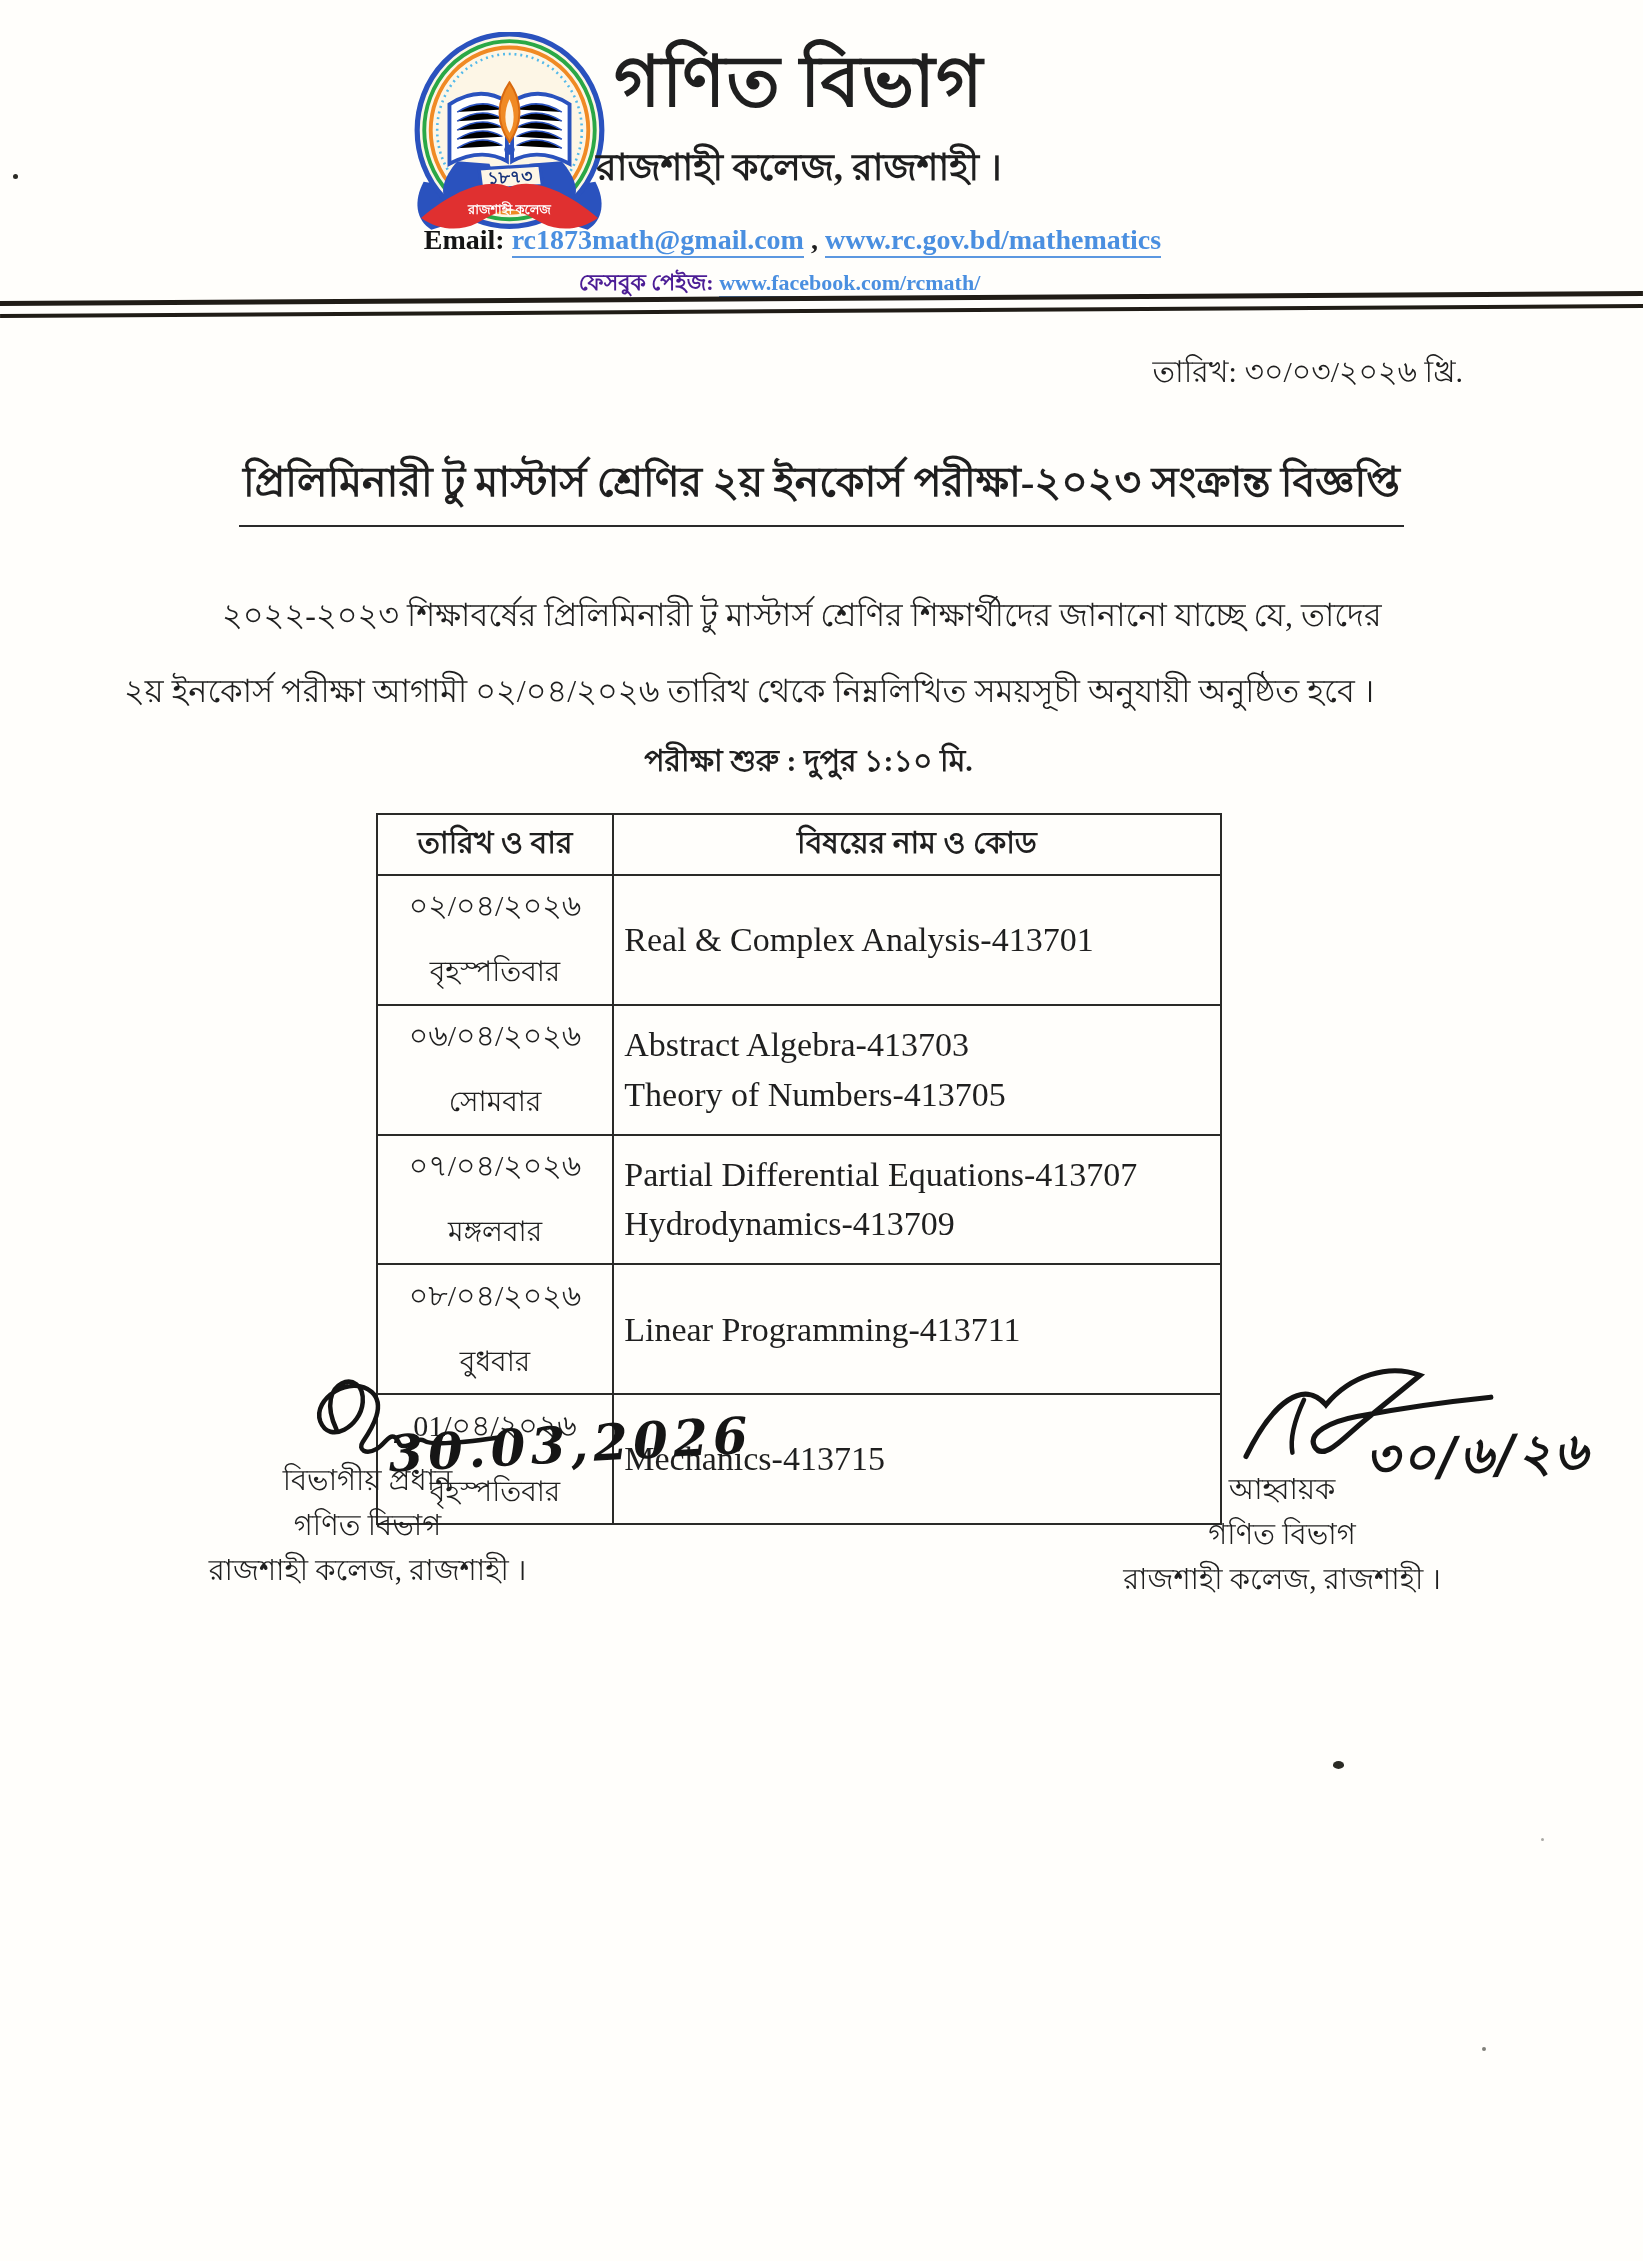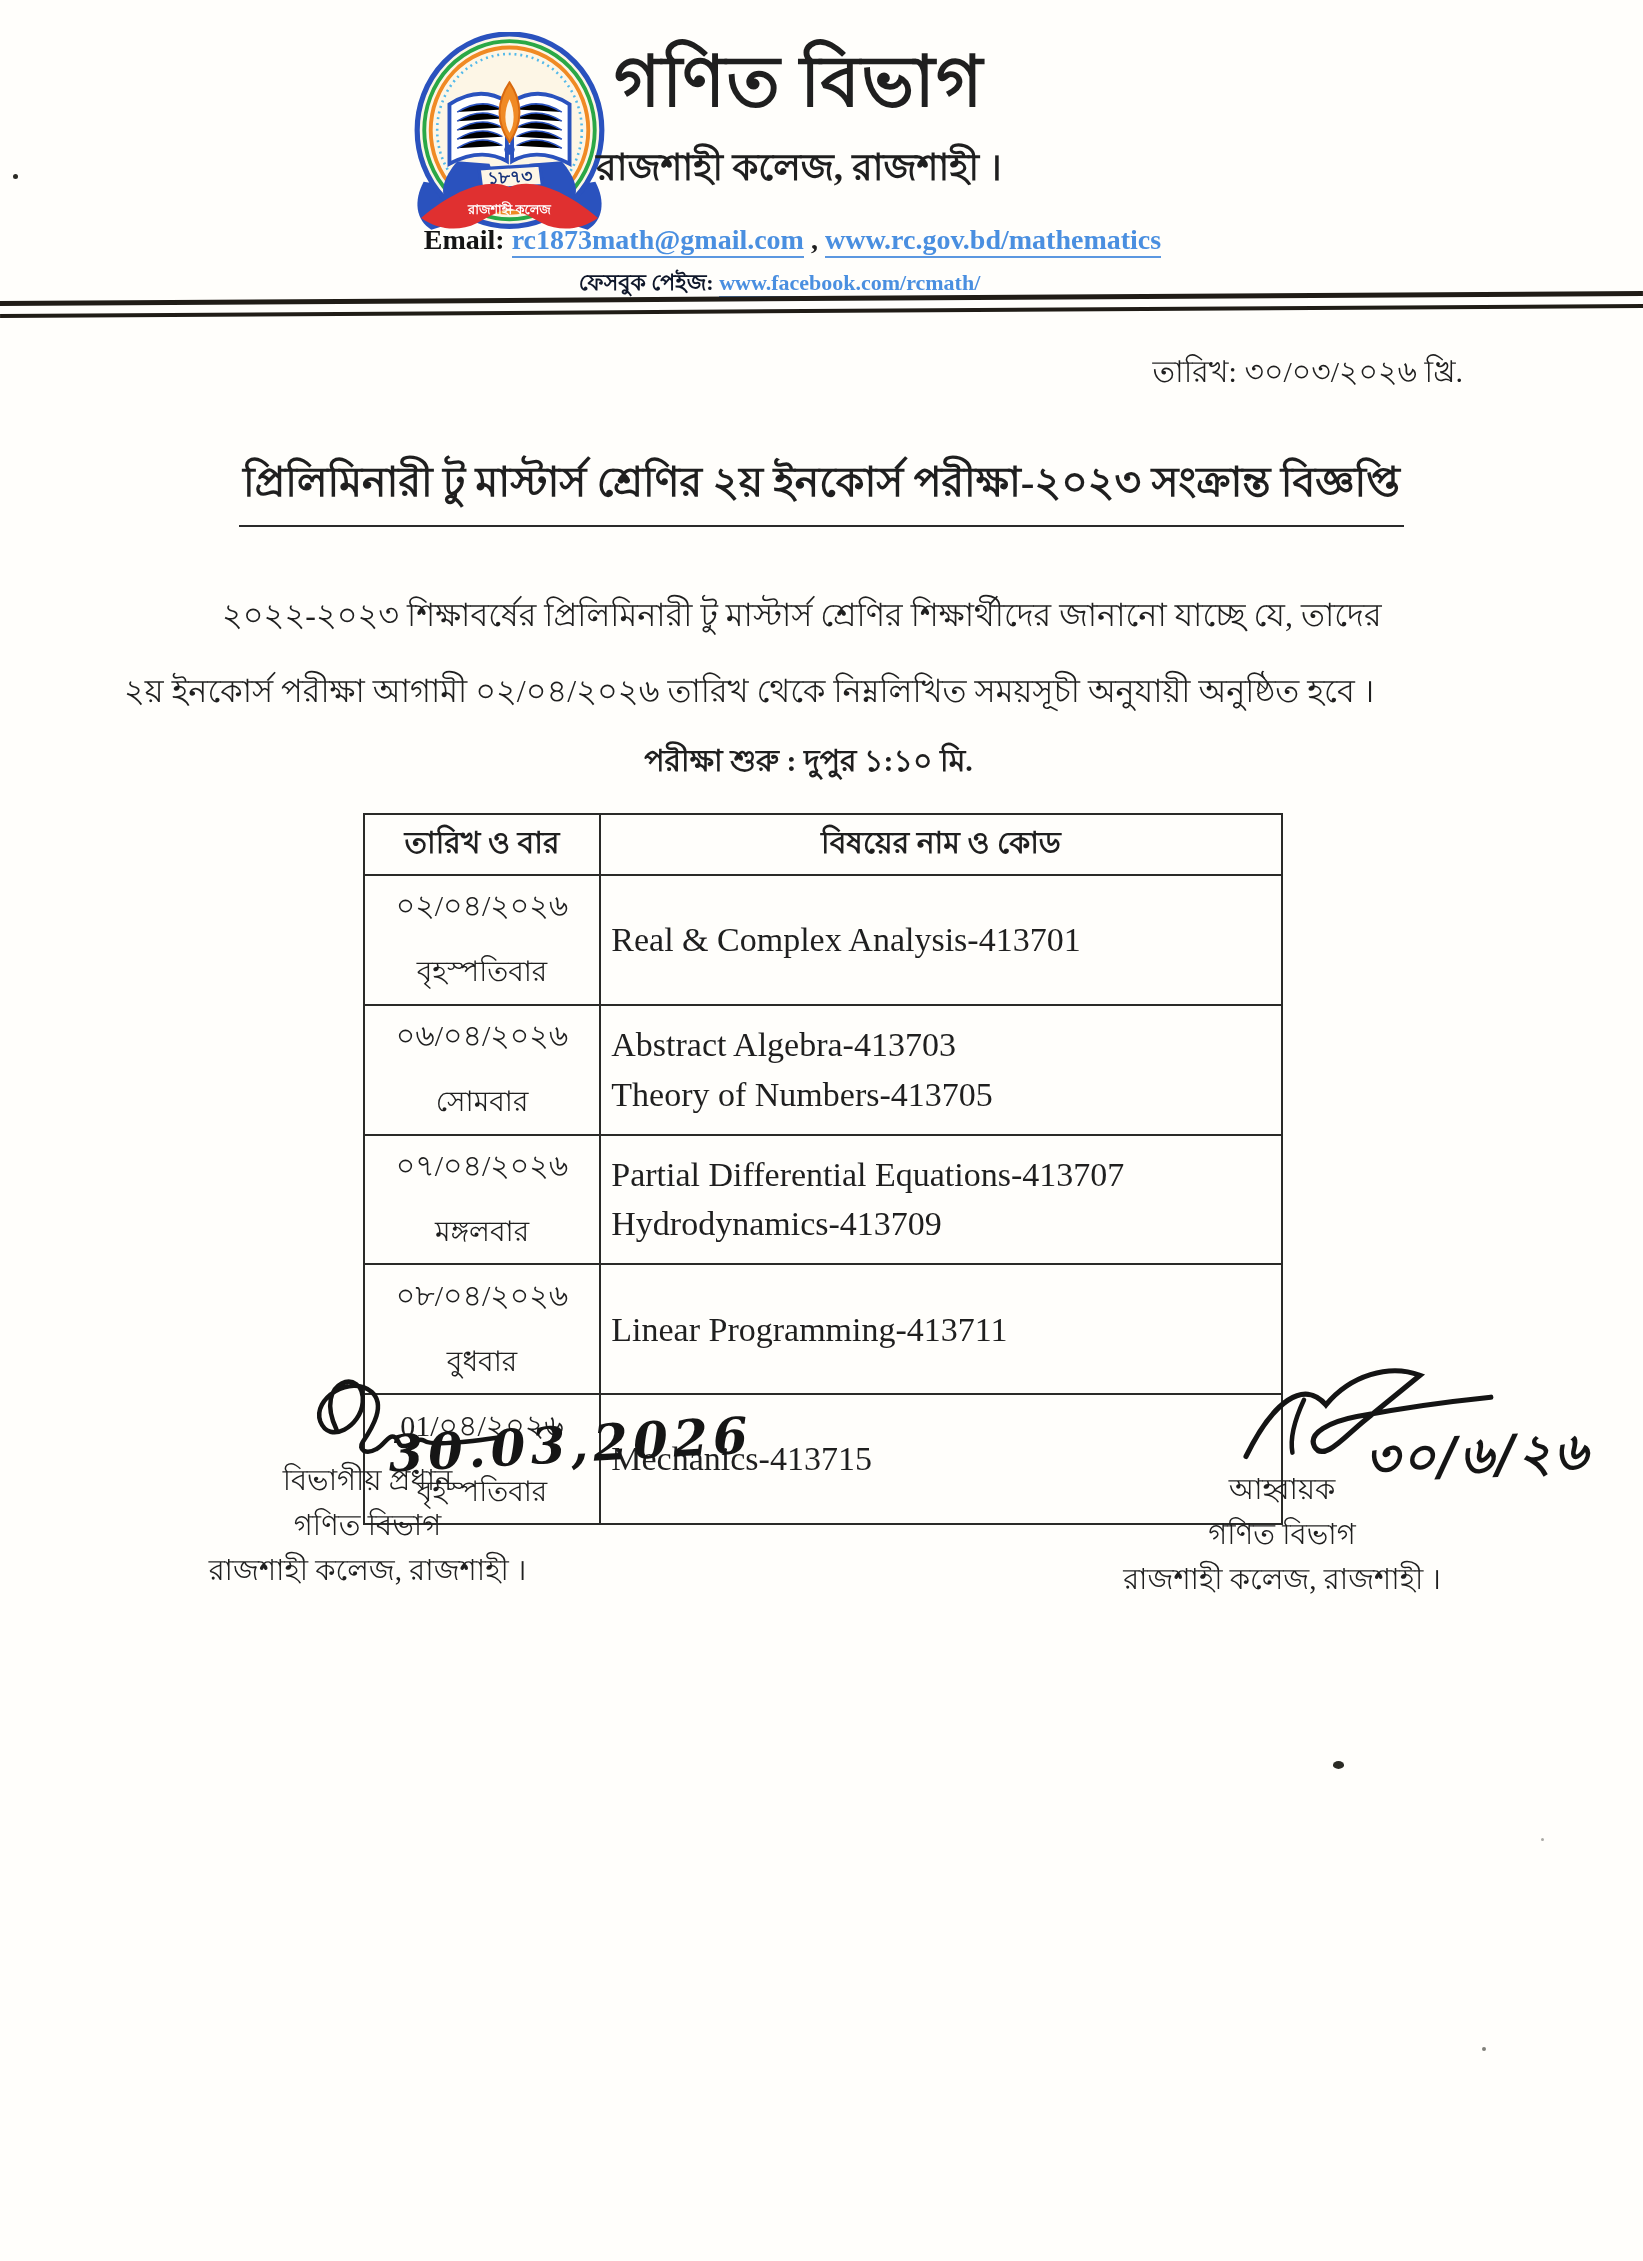--- a/index.html
+++ b/index.html
@@ -12,34 +12,34 @@
   .abs{position:absolute;}
   
   .logo{left:412px;top:32px;width:195px;height:208px;}
   .org-block{left:580px;top:45px;width:438px;text-align:center;}
   .org-name{font-size:71px;font-weight:700;line-height:1.05;letter-spacing:1.3px;}
   .org-sub{font-size:37px;font-weight:700;margin-top:18px;}
   .email-line{left:0;top:224px;width:1585px;text-align:center;font-size:28px;font-weight:700;}
   .email-label{color:#141414;}
   .link{color:#4a8fe0;border-bottom:2.6px solid #5b97e0;padding-bottom:1.3px;text-decoration:none;}
   .fb-line{left:0;top:265px;width:1559px;text-align:center;font-size:22px;font-weight:700;}
-  .fb-label{color:#0f172a;}
+  .fb-label{color:#4c1d95;}
   .rule-wrap{left:0;top:296px;width:1643px;transform:rotate(-0.35deg);}
   .rule{height:4.5px;background:#201c16;width:100%;}
   .rule + .rule{margin-top:8.4px;}
   
   .date-line{right:180px;top:348px;font-size:30px;}
   .title-wrap{left:0;top:450px;width:1643px;text-align:center;}
   .title{display:inline-block;font-size:41px;font-weight:700;border-bottom:2.6px solid #2a2a2a;padding:0 3.9px 6.4px 3.9px;}
   .para-line{font-size:32px;white-space:nowrap;}
   .para1{left:222px;top:590px;}
   .para2{left:124px;top:666px;}
   .exam-start{left:0;top:737px;width:1585px;text-align:center;font-size:30px;font-weight:700;padding-left:16px;}
   
-  table.sched{left:363px;top:813px;position:absolute;border-collapse:collapse;width:920px;table-layout:fixed;}
+  table.sched{left:376px;top:813px;position:absolute;border-collapse:collapse;width:846px;table-layout:fixed;}
   table.sched th,table.sched td{border:2.6px solid #2a2a28;vertical-align:middle;}
   table.sched col.c1{width:236px;}
   table.sched th{font-size:30px;font-weight:700;height:57px;text-align:center;}
   td.datecell{text-align:center;font-size:30px;padding:6.4px 2.6px;}
   td.datecell .day{display:block;font-size:28px;margin-top:17px;}
   td.subjcell{font-size:34px;padding:5.2px 6.4px 5.2px 10.3px;height:93px;}
   td.subjcell span{display:block;line-height:1.45;}
   
   .sig-svg-left{left:275px;top:1365px;}
   .sig-svg-right{left:1228px;top:1361px;}

